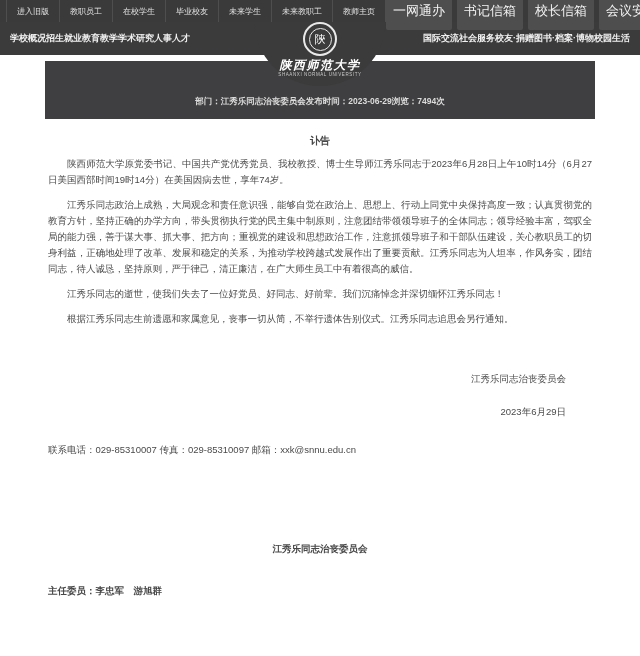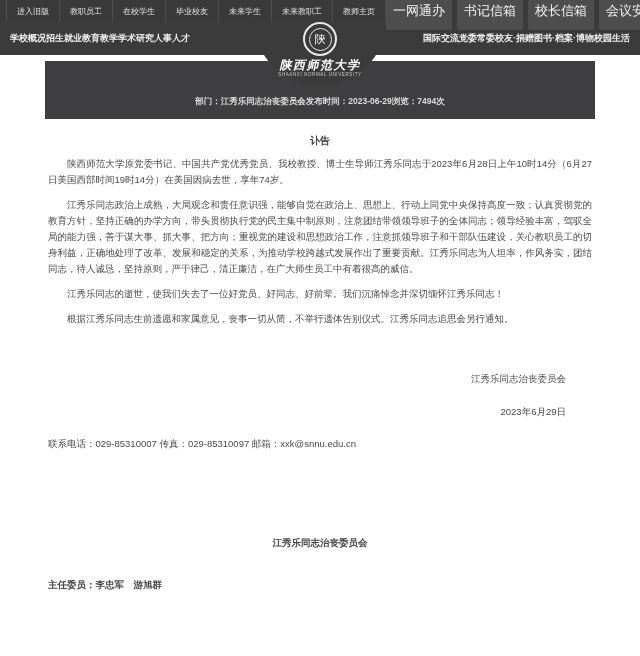--- a/index.html
+++ b/index.html
@@ -51,21 +51,21 @@
   .article-band{margin:6px 45px 0;background:#3f3f41;padding:9px 0 11px;}
   .band-title{text-align:center;color:#ffffff;font-size:12.5px;font-weight:bold;letter-spacing:2px;}
   .band-meta{display:flex;justify-content:center;margin-top:9px;}
   .meta-item{color:#dcdcdc;font-size:8.5px;font-weight:bold;white-space:nowrap;}
   
   .article-body{padding:0 48px;color:#4a4a4a;}
   .body-heading{text-align:center;font-size:10px;font-weight:bold;color:#474747;margin:15px 0 8px;}
   .para{font-size:9.5px;line-height:16px;text-indent:2em;text-align:justify;margin:0 0 9px;}
   .signature{margin-top:46px;text-align:right;padding-right:26px;font-size:9.5px;color:#4a4a4a;}
   .signature-date{margin-top:20px;}
-  .contact{margin-top:19px;font-size:9.5px;color:#4a4a4a;}
+  .contact{margin-top:25px;font-size:9.5px;color:#4a4a4a;}
   .committee-title{margin-top:86px;text-align:center;font-size:9.5px;font-weight:bold;color:#474747;}
   .committee-line{font-size:9.5px;font-weight:bold;color:#474747;margin-top:29px;}
 </style>
 </head>
 <body>
 
 <header class="site-header">
   <div class="utility-bar">
     <div class="utility-links">
       <span class="utility-link">进入旧版</span>
@@ -94,21 +94,21 @@
   <nav class="main-nav">
     <div class="nav-group">
       <span class="nav-item">学校概况</span>
       <span class="nav-item">招生就业</span>
       <span class="nav-item">教育教学</span>
       <span class="nav-item">学术研究</span>
       <span class="nav-item">人事人才</span>
     </div>
     <div class="nav-group">
       <span class="nav-item">国际交流</span>
-      <span class="nav-item">党委常委</span>
+      <span class="nav-item">社会服务</span>
       <span class="nav-item">校友·捐赠</span>
       <span class="nav-item">图书·档案·博物</span>
       <span class="nav-item">校园生活</span>
     </div>
     <div class="logo-badge">
       <div class="seal">
         <div class="seal-inner">陝</div>
       </div>
       <div class="logo-name">陕西师范大学</div>
       <div class="logo-en">SHAANXI NORMAL UNIVERSITY</div>

